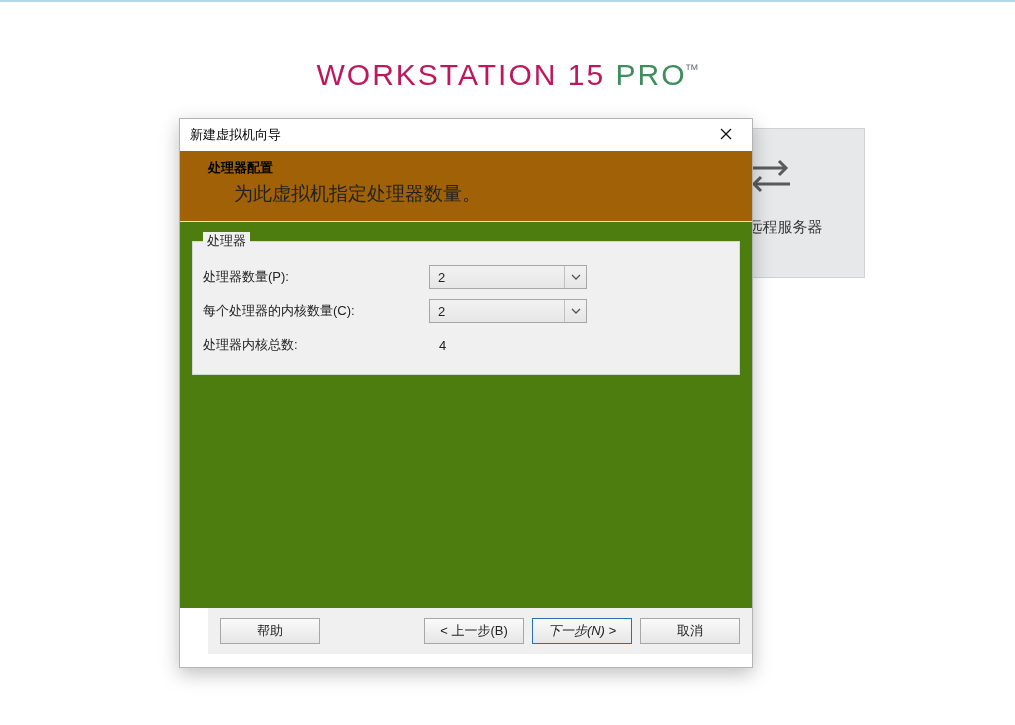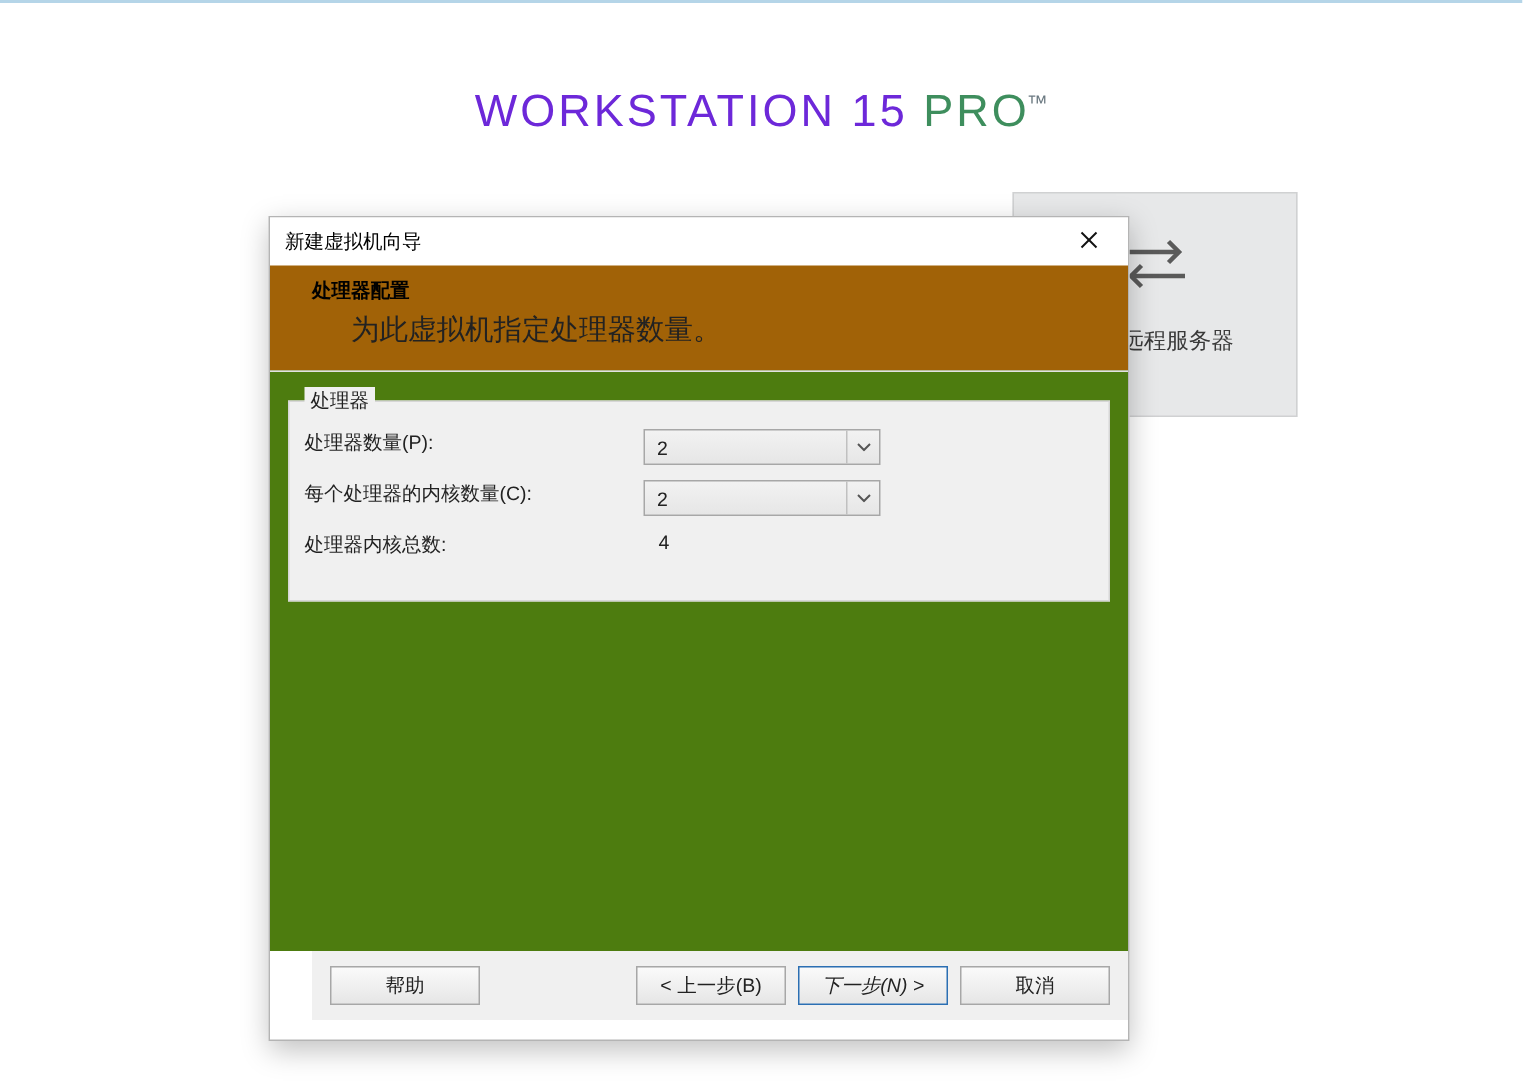--- a/index.html
+++ b/index.html
@@ -23,21 +23,21 @@
   .brand-title {
     position: absolute;
     left: 0; right: 0;
     top: 56px;
     text-align: center;
     font-size: 30px;
     letter-spacing: 2px;
     font-weight: 400;
     font-family: "Segoe UI", Arial, sans-serif;
   }
-  .brand-title .dark { color: #6d28d9; margin-top: 39px; }
+  .brand-title .dark { color: #be185d; margin-top: 39px; }
   .brand-title .accent { color: #3e8e5d; }
   .brand-title .tm {
     color: #6c7a82;
     font-size: 14px;
     vertical-align: super;
     letter-spacing: 0;
     margin-left: -2px;
   }
 
   
@@ -55,21 +55,21 @@
   .home-tile svg { margin-bottom: 20px; }
   .home-tile .tile-label {
     font-size: 15px;
     color: #3a3a3a;
   }
 
   
   .dialog {
     position: absolute;
     left: 179px;
-    top: 142px;
+    top: 116px;
     width: 574px;
     height: 550px;
     background: #ffffff;
     border: 1px solid #b4b4b4;
     box-shadow: 0 6px 18px rgba(0,0,0,0.25);
   }
   .titlebar {
     height: 32px;
     display: flex;
     align-items: center;
@@ -120,20 +120,21 @@
   }
   fieldset.group legend {
     padding: 0 4px;
     font-size: 13px;
     color: #222;
     background: #f0f0f0;
   }
 
   .form-row {
     display: flex;
+    align-items: center;
     height: 34px;
   }
   .form-row .lbl {
     width: 226px;
     font-size: 13px;
     color: #222;
   }
   .form-row .val {
     font-size: 13px;
     color: #222;

